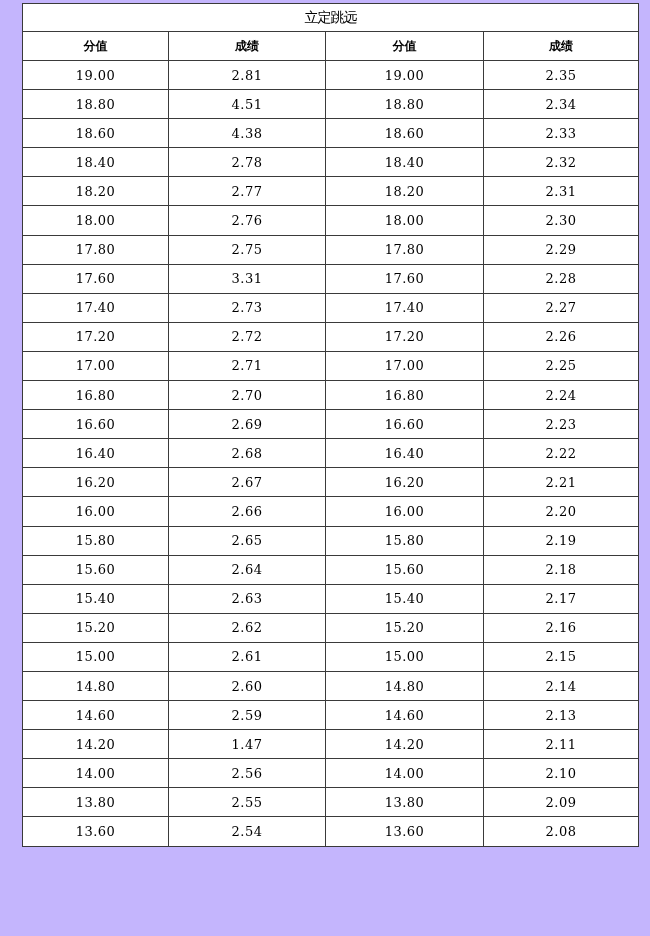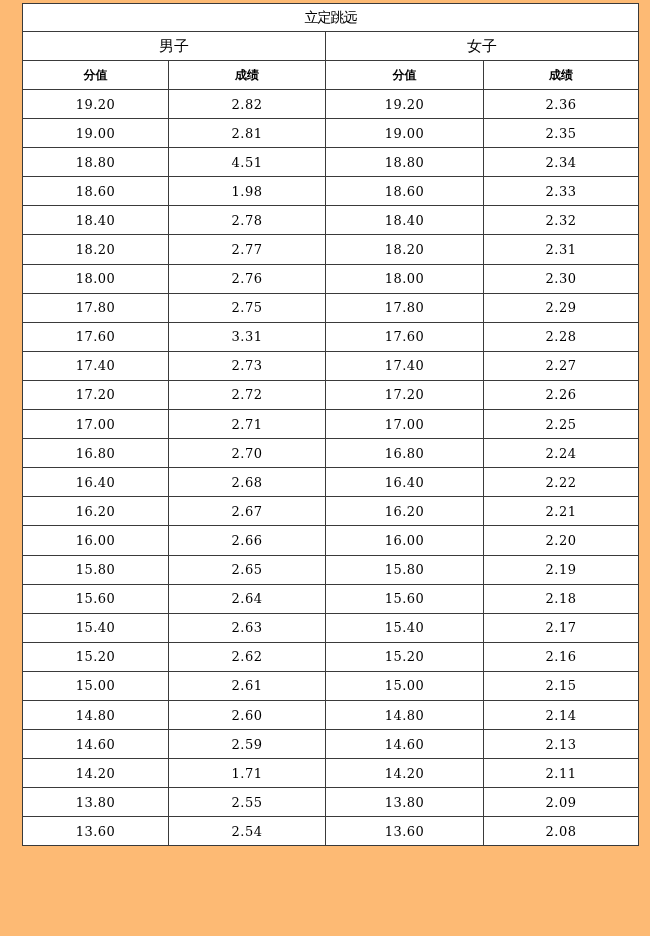--- a/index.html
+++ b/index.html
@@ -10,21 +10,21 @@
   body {
     width: 650px;
     height: 936px;
     font-family: "Liberation Serif", "DejaVu Serif", serif;
     overflow: hidden;
   }
   .page {
     position: relative;
     width: 650px;
     height: 936px;
-    background: #fdba74;
+    background: #c4b5fd;
   }
   .table-wrap {
     position: absolute;
     left: 22px;
     top: 3px;
     width: 616px;
   }
   table.score-table {
     border-collapse: collapse;
     table-layout: fixed;
@@ -79,51 +79,41 @@
       <colgroup>
         <col class="c1">
           <col class="c2">
           <col class="c3">
           <col class="c4">
       </colgroup>
       <tbody id="table-body">
         <tr class="title-row">
           <td colspan="4">立定跳远</td>
         </tr>
-        <tr class="group-row">
-          <td colspan="2">男子</td>
-          <td colspan="2">女子</td>
-        </tr>
         <tr class="head-row">
           <td>分值</td>
           <td>成绩</td>
           <td>分值</td>
           <td>成绩</td>
         </tr>
           <tr class="data-row">
-            <td>19.20</td>
-            <td>2.82</td>
-            <td>19.20</td>
-            <td>2.36</td>
-          </tr>
-          <tr class="data-row">
             <td>19.00</td>
             <td>2.81</td>
             <td>19.00</td>
             <td>2.35</td>
           </tr>
           <tr class="data-row">
             <td>18.80</td>
             <td>4.51</td>
             <td>18.80</td>
             <td>2.34</td>
           </tr>
           <tr class="data-row">
             <td>18.60</td>
-            <td>1.98</td>
+            <td>4.38</td>
             <td>18.60</td>
             <td>2.33</td>
           </tr>
           <tr class="data-row">
             <td>18.40</td>
             <td>2.78</td>
             <td>18.40</td>
             <td>2.32</td>
           </tr>
           <tr class="data-row">
@@ -168,20 +158,26 @@
             <td>17.00</td>
             <td>2.25</td>
           </tr>
           <tr class="data-row">
             <td>16.80</td>
             <td>2.70</td>
             <td>16.80</td>
             <td>2.24</td>
           </tr>
           <tr class="data-row">
+            <td>16.60</td>
+            <td>2.69</td>
+            <td>16.60</td>
+            <td>2.23</td>
+          </tr>
+          <tr class="data-row">
             <td>16.40</td>
             <td>2.68</td>
             <td>16.40</td>
             <td>2.22</td>
           </tr>
           <tr class="data-row">
             <td>16.20</td>
             <td>2.67</td>
             <td>16.20</td>
             <td>2.21</td>
@@ -229,23 +225,29 @@
             <td>2.14</td>
           </tr>
           <tr class="data-row">
             <td>14.60</td>
             <td>2.59</td>
             <td>14.60</td>
             <td>2.13</td>
           </tr>
           <tr class="data-row">
             <td>14.20</td>
-            <td>1.71</td>
+            <td>1.47</td>
             <td>14.20</td>
             <td>2.11</td>
+          </tr>
+          <tr class="data-row">
+            <td>14.00</td>
+            <td>2.56</td>
+            <td>14.00</td>
+            <td>2.10</td>
           </tr>
           <tr class="data-row">
             <td>13.80</td>
             <td>2.55</td>
             <td>13.80</td>
             <td>2.09</td>
           </tr>
           <tr class="data-row">
             <td>13.60</td>
             <td>2.54</td>

